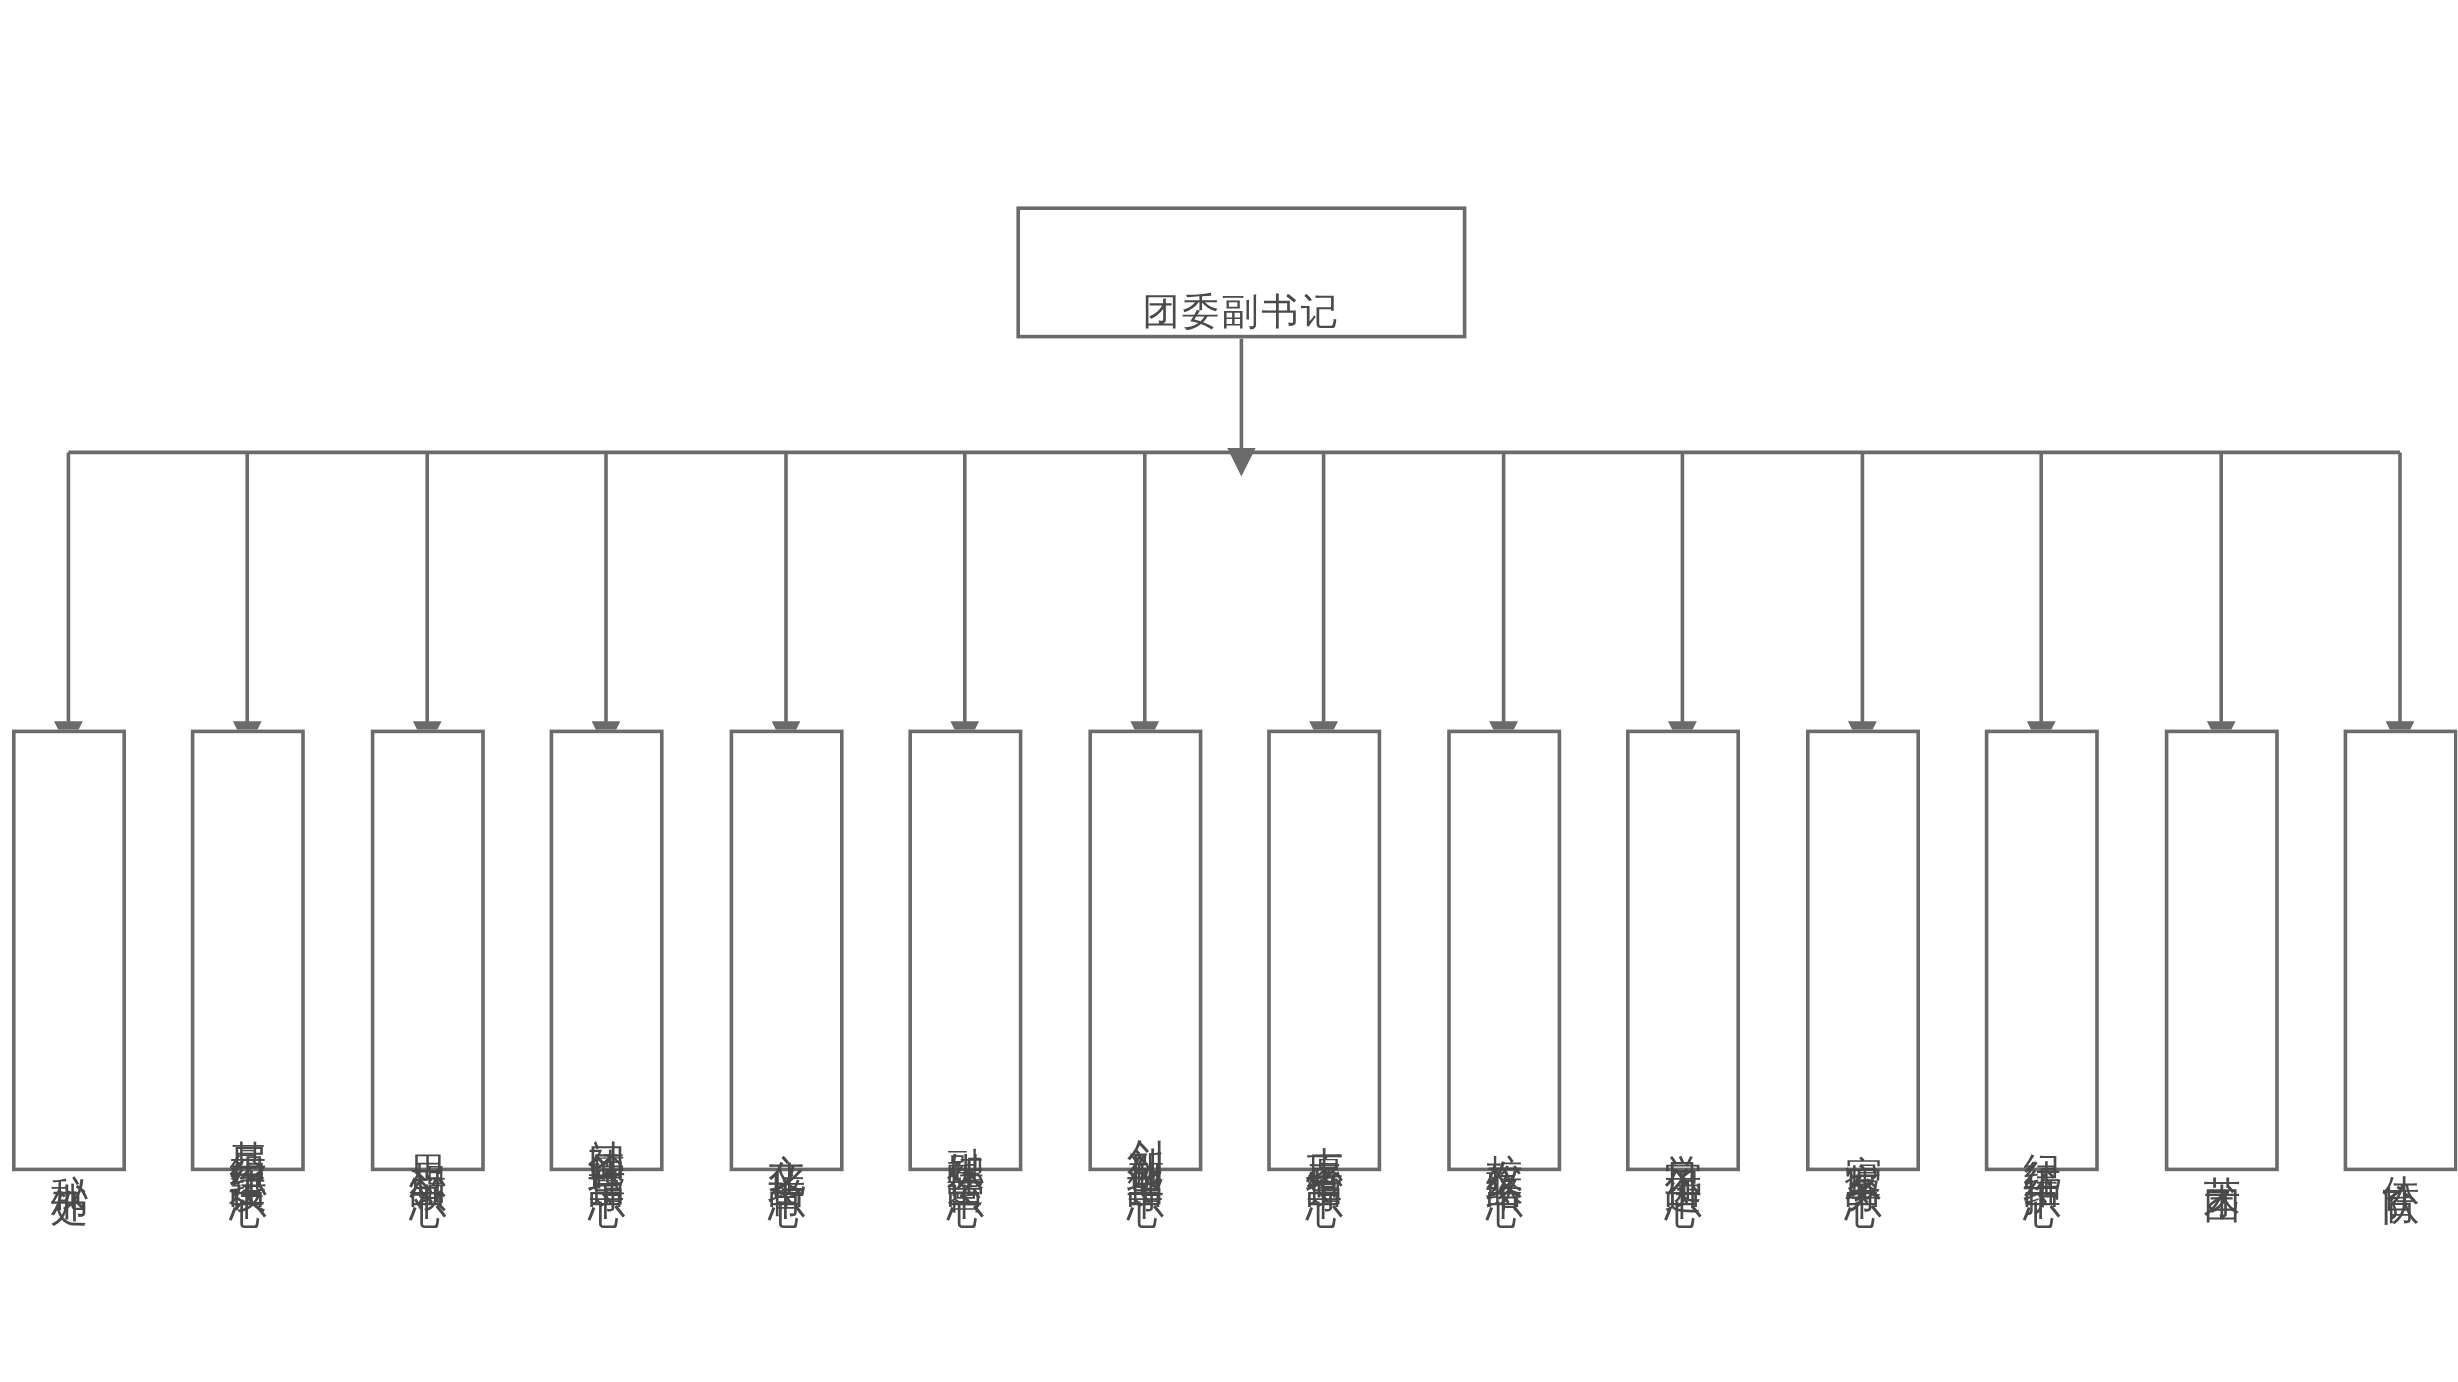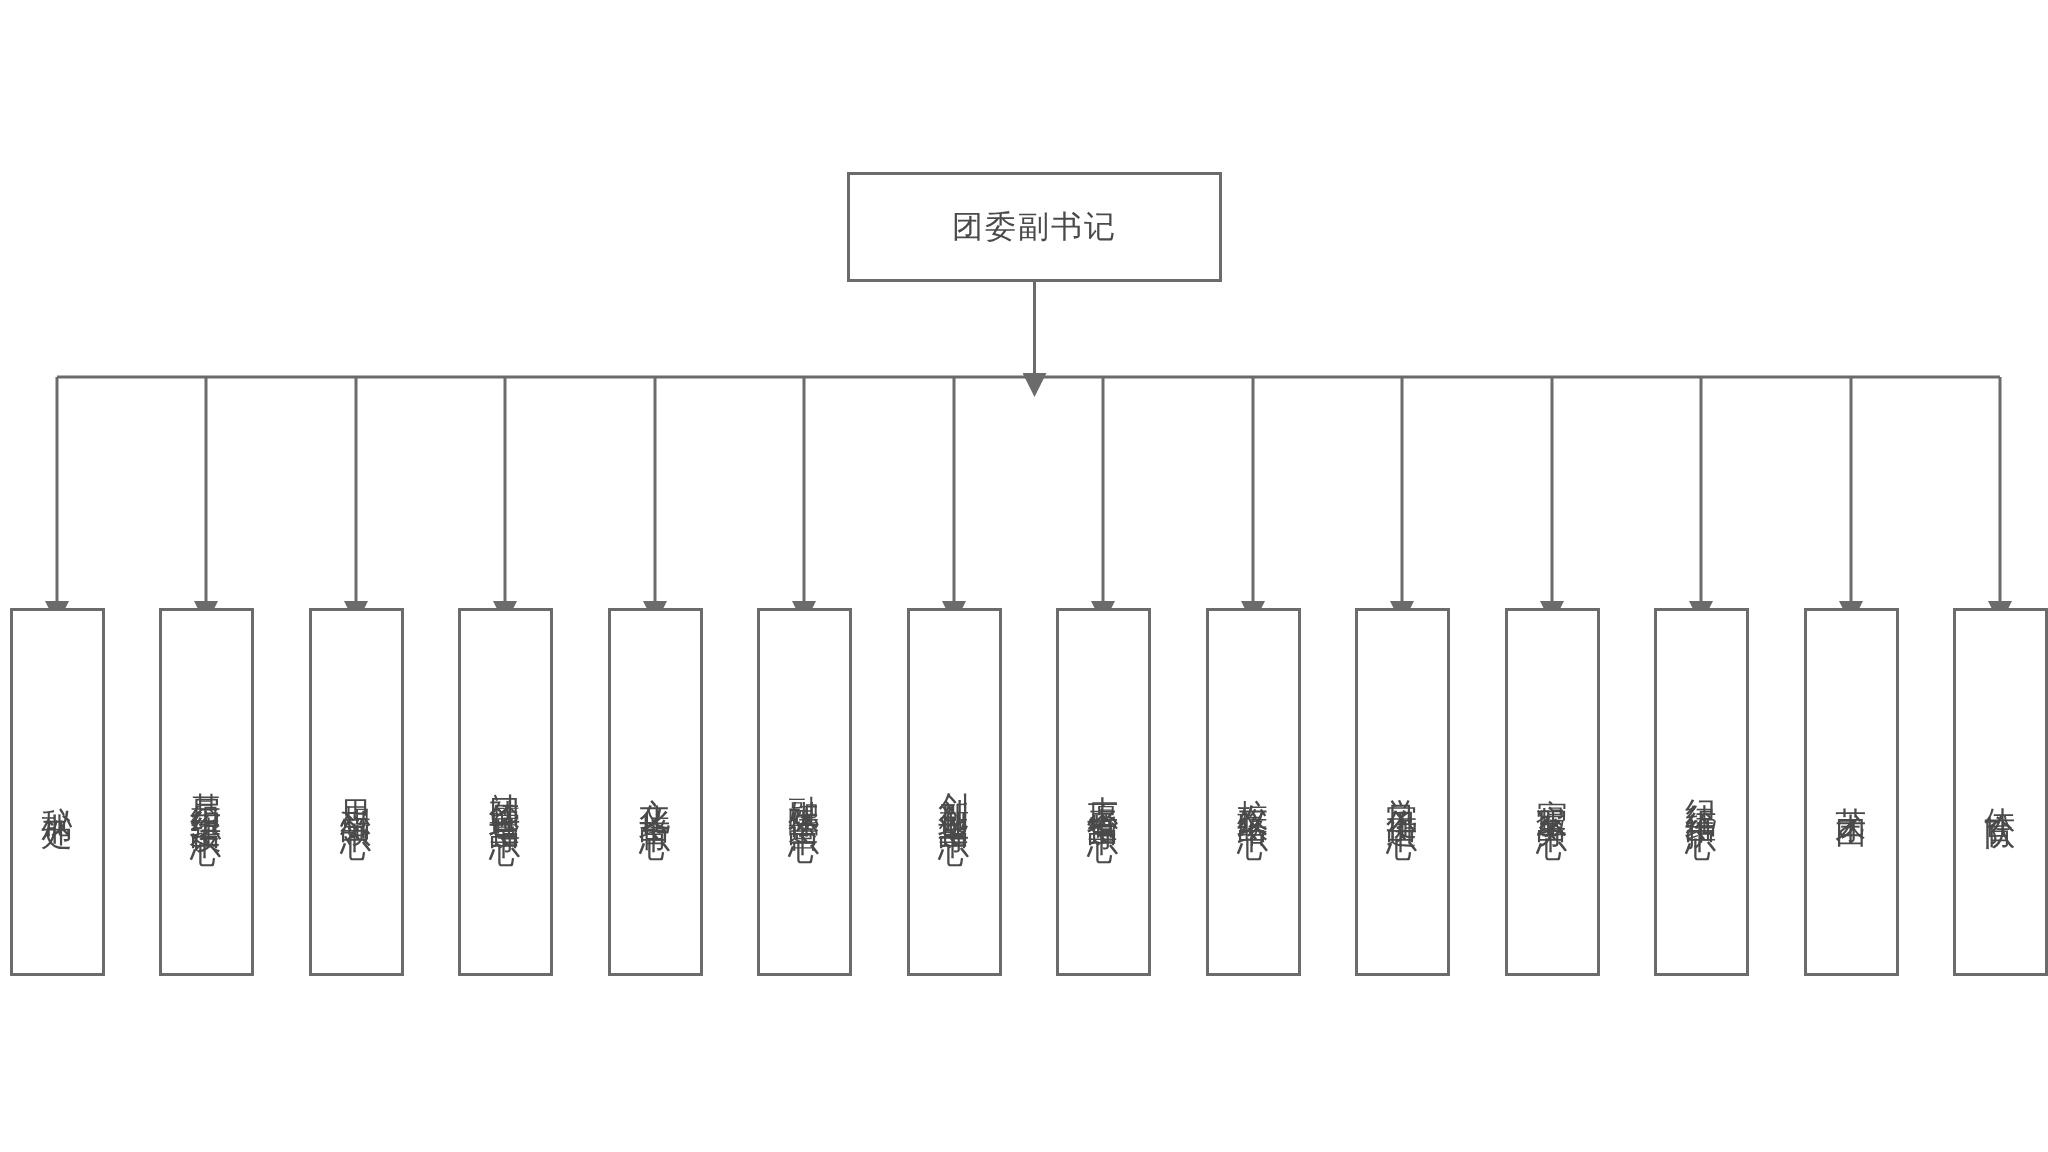--- a/index.html
+++ b/index.html
@@ -25,21 +25,21 @@
     width: 2048px;
     height: 1152px;
     pointer-events: none;
   }
   .node-box {
     position: absolute;
     box-sizing: border-box;
     background: #ffffff;
     border: 3px solid #6b6b6b;
     display: flex;
-    align-items: center;
+    align-items: flex-end;
     justify-content: center;
   }
   .root-box {
     left: 847px;
     top: 172px;
     width: 375px;
     height: 110px;
   }
   .root-label {
     font-size: 31px;

